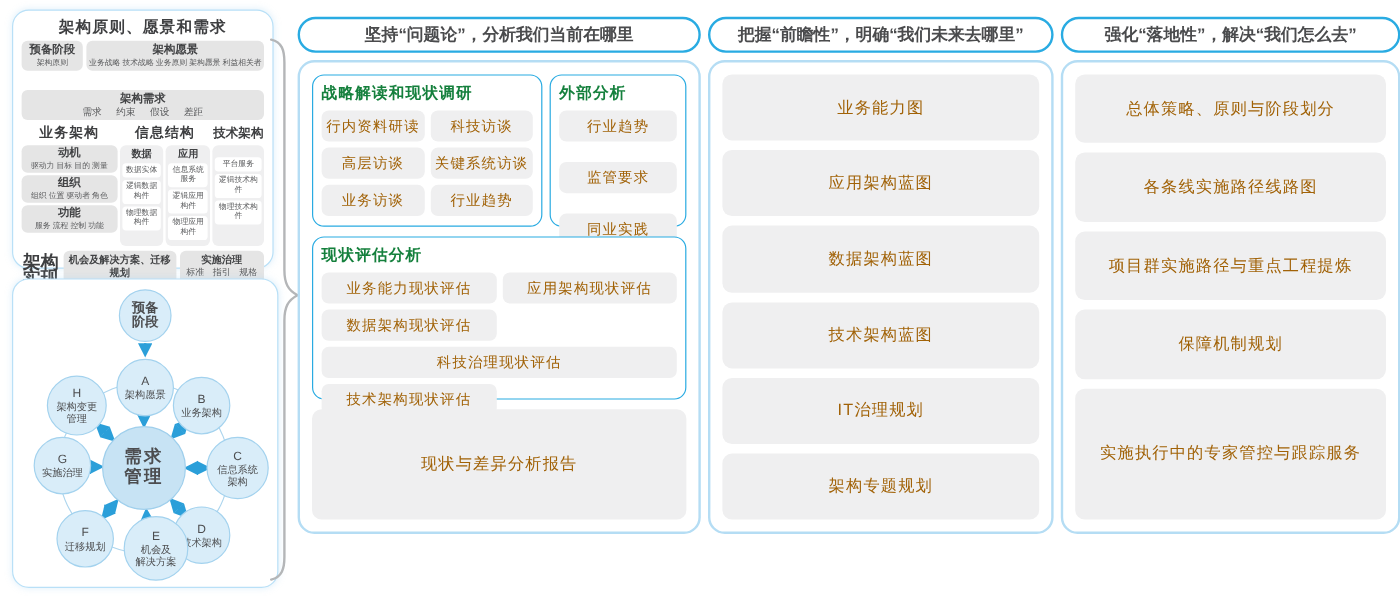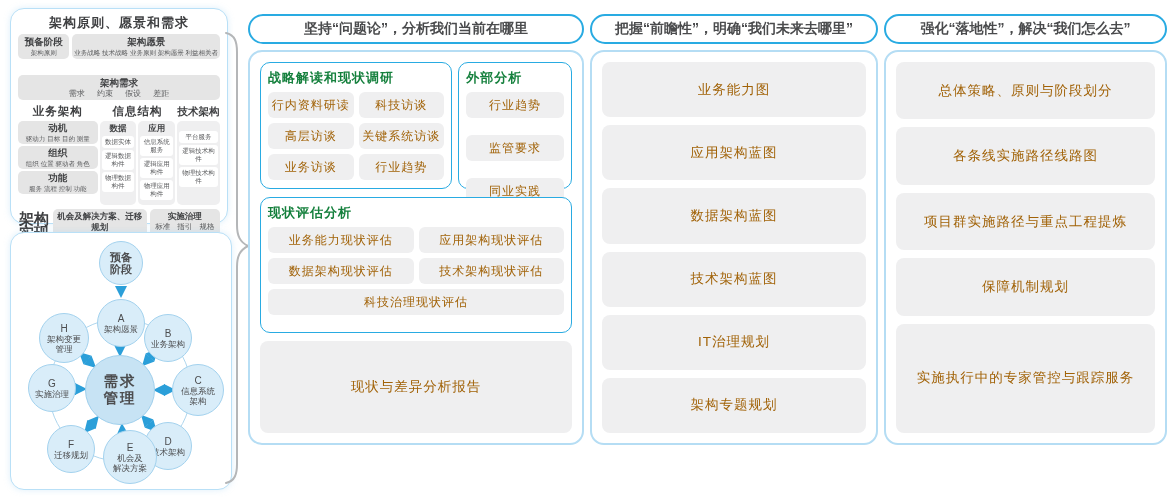--- a/index.html
+++ b/index.html
@@ -267,22 +267,22 @@
             </div>
           </div>
         </div>
 
         <div class="bluebox g3">
           <div class="bb-title">现状评估分析</div>
           <div class="grid2">
             <div class="gitem">业务能力现状评估</div>
             <div class="gitem">应用架构现状评估</div>
             <div class="gitem">数据架构现状评估</div>
+            <div class="gitem span2">科技治理现状评估</div>
             <div class="gitem">技术架构现状评估</div>
-            <div class="gitem span2">科技治理现状评估</div>
           </div>
         </div>
 
         <div class="gitem report">现状与差异分析报告</div>
       </div>
 
       <div class="phase-card p2-card">
         <div class="gitem">业务能力图</div>
         <div class="gitem">应用架构蓝图</div>
         <div class="gitem">数据架构蓝图</div>

